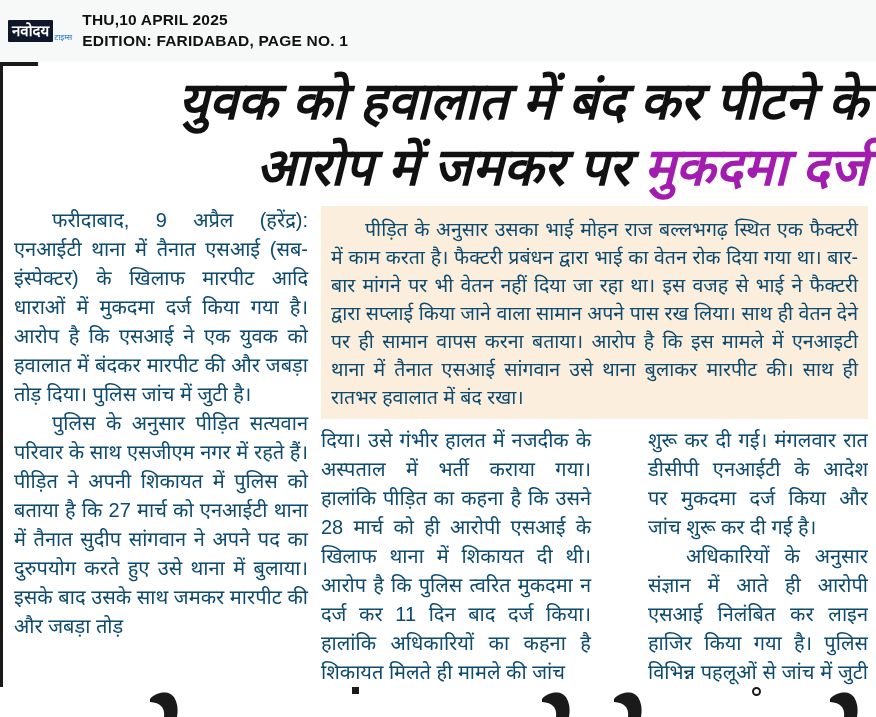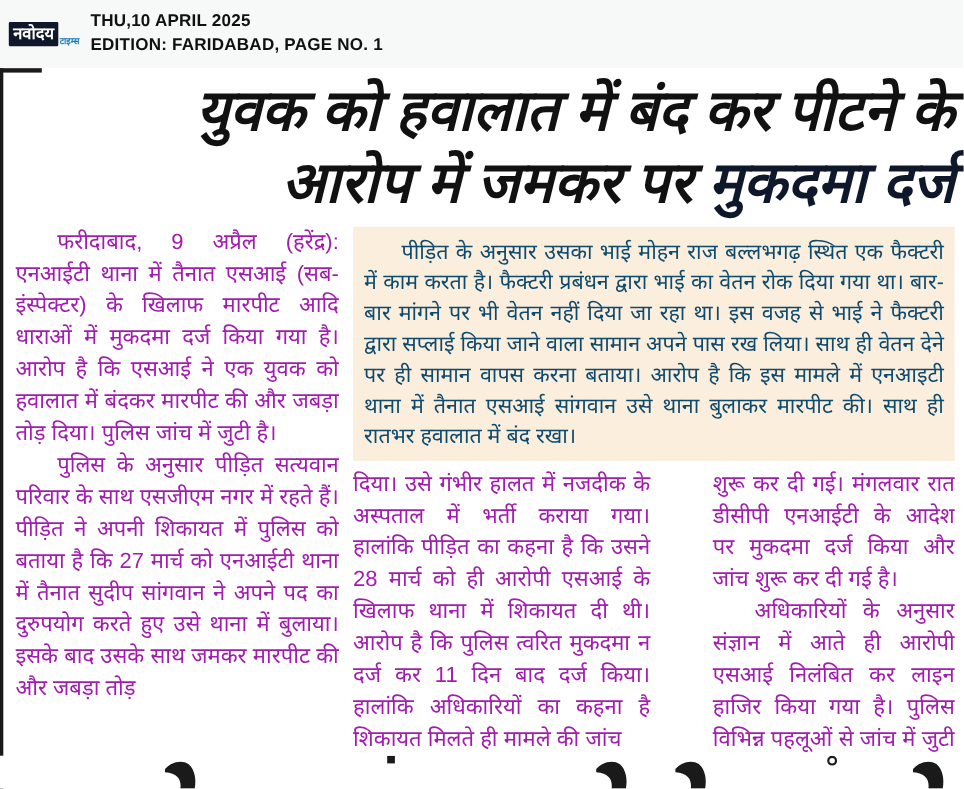--- a/index.html
+++ b/index.html
@@ -30,21 +30,21 @@
     background: #0f172a;
     color: #ffffff;
     font-weight: bold;
     font-size: 15px;
     padding: 3px 4px 4px 4px;
     line-height: 1;
     border-radius: 1px;
   }
   .logo-sub {
     color: #1878b9;
-    font-weight: bold;
+    font-weight: normal;
     font-size: 8px;
     margin-left: 1px;
     margin-bottom: 0;
     line-height: 1;
     text-align: right;
   }
   .header-lines {
     font-weight: bold;
     font-size: 15.5px;
     color: #111111;
@@ -78,39 +78,39 @@
     text-align: right;
     font-weight: 800;
     color: #111111;
     font-size: 52px;
     line-height: 66px;
     letter-spacing: 0;
     margin-top: 2px;
     white-space: nowrap;
     font-style: italic;
   }
-  .headline .red { color: #0f172a; }
+  .headline .red { color: #a21caf; }
 
   
   .body-area {
     display: flex;
     margin-top: 6px;
     height: 484px;
     overflow: hidden;
     gap: 13px;
   }
   .col-left { width: 294px; flex: none; }
   .right-zone { flex: 1; display: flex; flex-direction: column; }
 
   .news-text p {
     font-size: 20px;
     line-height: 29px;
     text-align: justify;
     text-indent: 38px;
-    color: #a21caf;
+    color: #0c4a6e;
   }
 
   
   .highlight-box {
     background: #fceedd;
     padding: 5px 6px 8px 6px;
     flex: none;
   }
   .highlight-title {
     background: #fdc40a;

